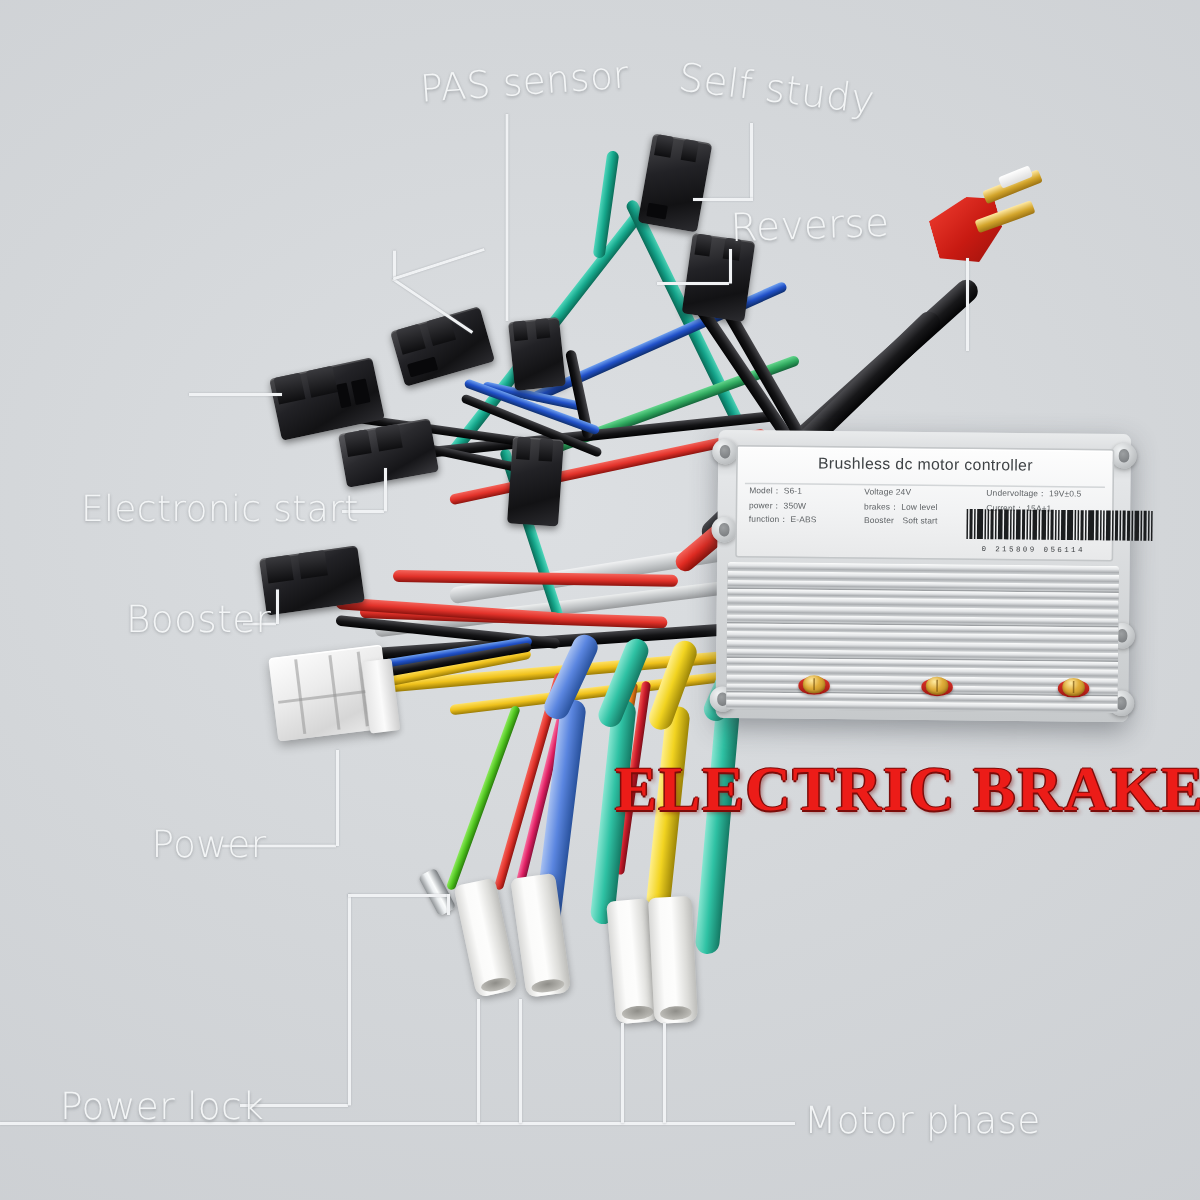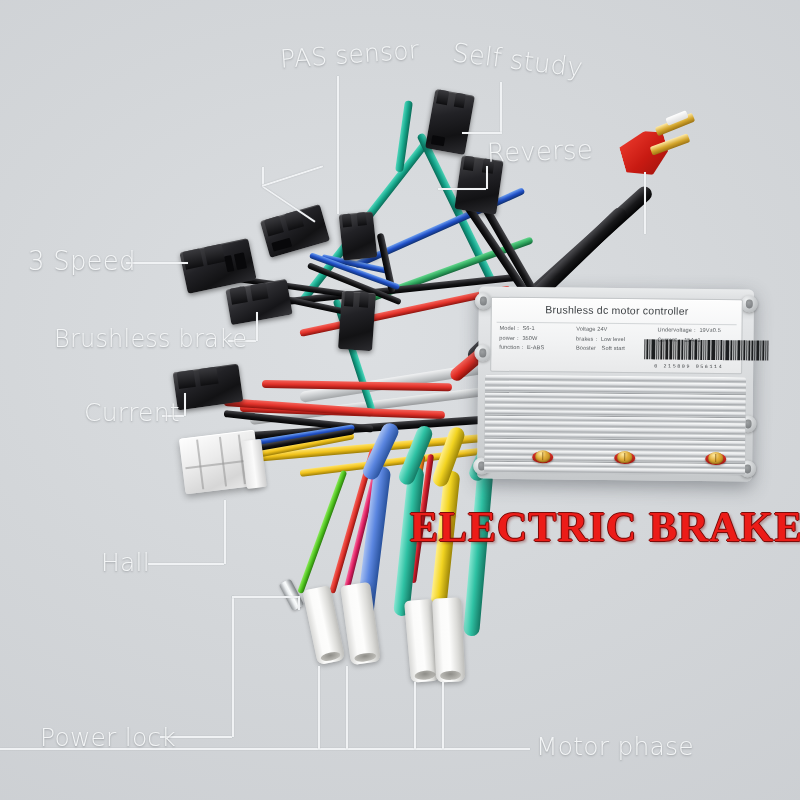--- a/index.html
+++ b/index.html
@@ -474,27 +474,26 @@
   </div>
 
   <div class="lbl" style="left:280px;top:40px;font-size:25px;transform:rotate(-4deg);">PAS sensor</div>
 
   <div class="lbl" style="left:452px;top:45px;font-size:26px;transform:rotate(7deg);">Self study</div>
 
 
   <div class="lbl" style="left:487px;top:136px;font-size:26px;transform:rotate(-2deg);">Reverse</div>
 
 
-  <div class="lbl" style="left:28px;top:246px;font-size:26px;">3 Speed</div>
-
-  <div class="lbl" style="left:54px;top:325px;font-size:24px;">Brushless brake</div>
-
-  <div class="lbl" style="left:84px;top:398px;font-size:25px;">Current</div>
-
-  <div class="lbl" style="left:101px;top:548px;font-size:25px;">Hall</div>
+
+  <div class="lbl" style="left:54px;top:325px;font-size:24px;">Electronic start</div>
+
+  <div class="lbl" style="left:84px;top:398px;font-size:25px;">Booster</div>
+
+  <div class="lbl" style="left:101px;top:548px;font-size:25px;">Power</div>
 
   <div class="lbl" style="left:536px;top:732px;font-size:25px;">Motor phase</div>
 
   <div class="lbl" style="left:40px;top:723px;font-size:25px;">Power lock</div>
 
   <div id="watermark">ELECTRIC BRAKE</div>
 
 </div>
 
 </body></html>

